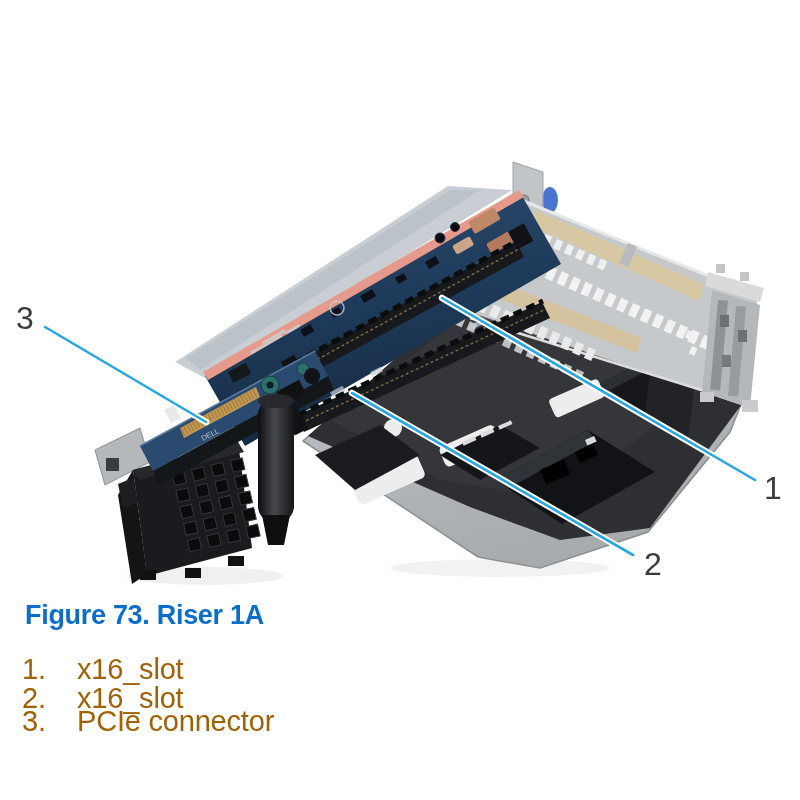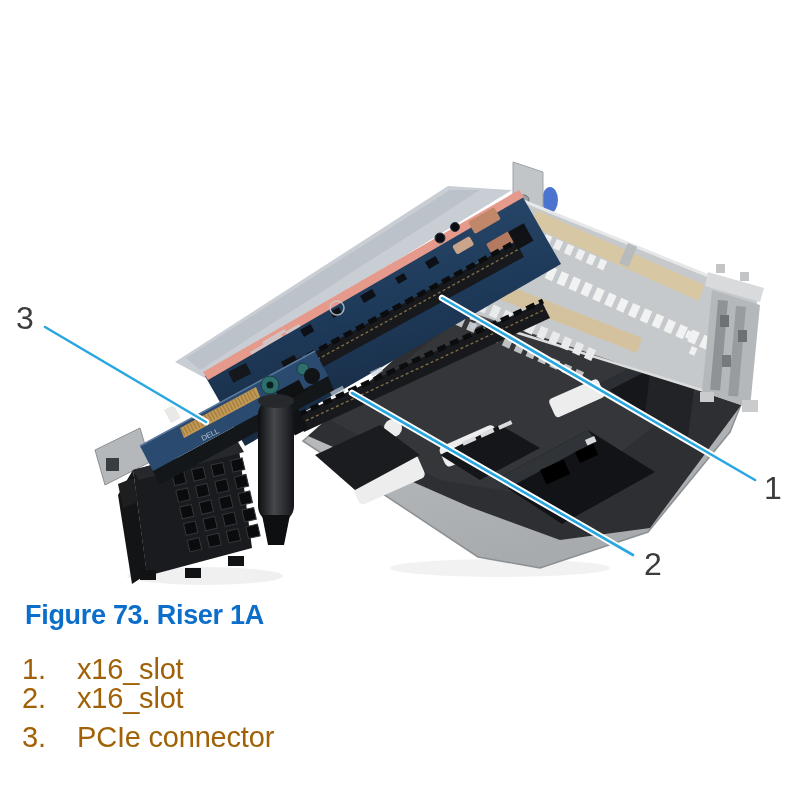--- a/index.html
+++ b/index.html
@@ -306,18 +306,18 @@
 
   <div class="caption">Figure 73. Riser 1A</div>
 
   <div class="fig-list">
     <div class="li-row" style="top:652px">
       <span class="num">1.</span><span class="lbl">x16_slot</span>
     </div>
     <div class="li-row" style="top:681px">
       <span class="num">2.</span><span class="lbl">x16_slot</span>
     </div>
-    <div class="li-row" style="top:720px">
+    <div class="li-row" style="top:704px">
       <span class="num">3.</span><span class="lbl">PCIe connector</span>
     </div>
   </div>
 
 </div>
 
 </body></html>

